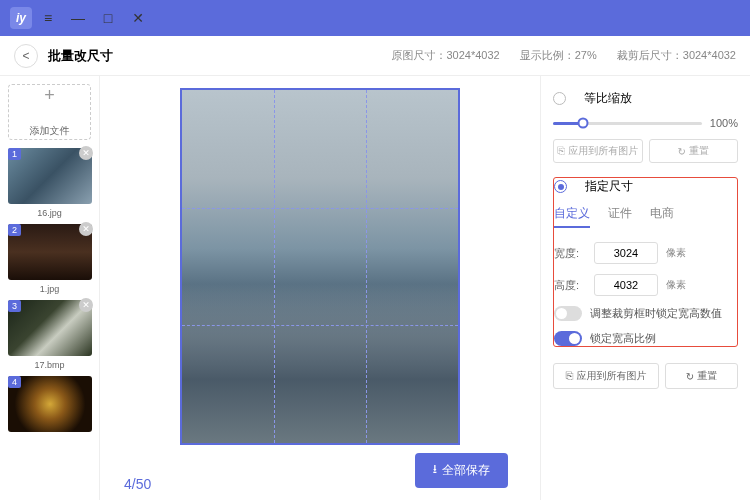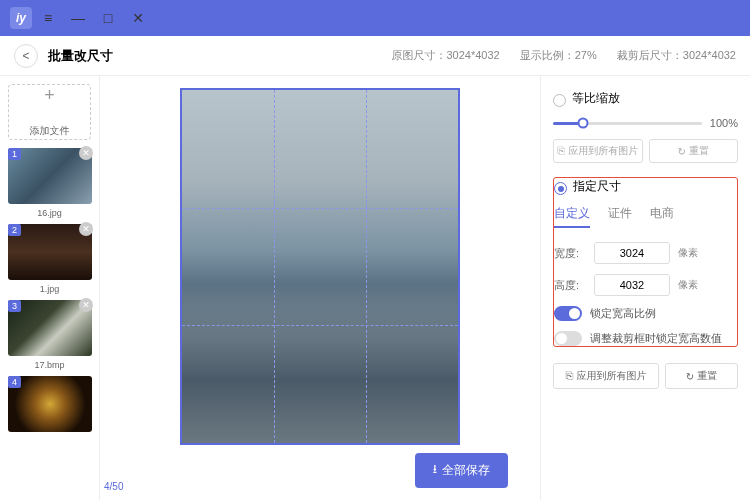--- a/index.html
+++ b/index.html
@@ -31,40 +31,40 @@
 .grid-h1, .grid-h2 { position: absolute; left: 0; right: 0; height: 0; border-top: 1px dashed #8a96e8; }
 .grid-h1 { top: 33.3%; } .grid-h2 { top: 66.6%; }
 .corner { position: absolute; width: 14px; height: 14px; border: 2px solid #5b6bdb; }
 .corner.tl { top: -2px; left: -2px; border-right: none; border-bottom: none; }
 .corner.tr { top: -2px; right: -2px; border-left: none; border-bottom: none; }
 .corner.bl { bottom: -2px; left: -2px; border-right: none; border-top: none; }
 .corner.br { bottom: -2px; right: -2px; border-left: none; border-top: none; }
 .preview { width: 100%; height: 100%; background: linear-gradient(180deg, #b8c4cc 0%, #a8b4bc 25%, #7c94a4 45%, #5a7284 55%, #8a9aa4 70%, #9aa8b0 85%, #b0bcc4 100%); position: relative; overflow: hidden; }
 .preview::after { content:''; position:absolute; left:0; right:0; bottom:0; height:45%; background: linear-gradient(0deg, #6a7880 0%, #4a5a68 40%, transparent 100%); }
 .save-btn { margin-top: 8px; margin-left: auto; margin-right: 20px; background: #5b6bdb; color: #fff; border: none; border-radius: 4px; padding: 7px 18px; font-size: 12px; cursor: pointer; display: flex; align-items: center; gap: 5px; }
-.counter { position: absolute; bottom: 8px; left: 4px; font-size: 10px; color: #5b6bdb; }
+.counter { position: absolute; bottom: 8px; left: 24px; font-size: 14px; color: #5b6bdb; }
 .right-panel { width: 210px; border-left: 1px solid #eee; padding: 14px 12px; font-size: 12px; }
-.radio-row { display: flex; align-items: flex-end; gap: 6px; margin-bottom: 10px; }
+.radio-row { display: flex; align-items: center; gap: 18px; margin-bottom: 10px; }
 .radio { width: 13px; height: 13px; border: 1.5px solid #bbb; border-radius: 50%; }
 .radio.active { border-color: #5b6bdb; display: flex; align-items: center; justify-content: center; }
 .radio.active::after { content:''; width: 6px; height: 6px; background: #5b6bdb; border-radius: 50%; }
 .slider-row { display: flex; align-items: center; gap: 8px; margin-bottom: 10px; }
 .slider-track { flex: 1; height: 3px; background: #ddd; border-radius: 2px; position: relative; }
 .slider-fill { position: absolute; left: 0; width: 20%; height: 100%; background: #5b6bdb; border-radius: 2px; }
 .slider-thumb { position: absolute; left: 20%; top: 50%; transform: translate(-50%,-50%); width: 11px; height: 11px; border: 2px solid #5b6bdb; background: #fff; border-radius: 50%; }
 .slider-val { font-size: 11px; color: #666; }
 .small-btns { display: flex; gap: 6px; margin-bottom: 14px; }
 .small-btn { flex: 1; border: 1px solid #ddd; border-radius: 3px; padding: 4px 0; font-size: 10px; color: #aaa; text-align: center; cursor: pointer; display:flex; align-items:center; justify-content:center; gap:3px; }
 .red-box { border: 1.5px solid #e74c3c; border-radius: 3px; padding: 0; }
 .tabs { display: flex; gap: 18px; margin: 8px 0 14px; font-size: 12px; }
 .tab { color: #888; cursor: pointer; padding-bottom: 4px; }
 .tab.active { color: #5b6bdb; border-bottom: 2px solid #5b6bdb; }
 .field-row { display: flex; align-items: center; gap: 8px; margin-bottom: 10px; font-size: 11px; }
 .field-row label { color: #666; width: 32px; }
-.field-row input { width: 76px; border: 1px solid #ddd; border-radius: 3px; padding: 4px 6px; font-size: 11px; text-align: center; }
+.field-row input { width: 64px; border: 1px solid #ddd; border-radius: 3px; padding: 4px 6px; font-size: 11px; text-align: center; }
 .unit { color: #888; font-size: 10px; }
 .toggle-row { display: flex; align-items: center; gap: 8px; margin-top: 10px; font-size: 11px; color: #555; }
 .toggle { width: 28px; height: 15px; border-radius: 8px; position: relative; cursor: pointer; }
 .toggle.on { background: #5b6bdb; }
 .toggle.off { background: #ddd; }
 .toggle::after { content:''; position: absolute; width: 11px; height: 11px; background: #fff; border-radius: 50%; top: 2px; }
 .toggle.on::after { right: 2px; }
 .toggle.off::after { left: 2px; }
 .bottom-btns { display: flex; gap: 6px; margin-top: 16px; }
 .bottom-btn { border: 1px solid #ddd; border-radius: 3px; padding: 5px 8px; font-size: 10px; color: #666; cursor: pointer; display:flex; align-items:center; gap:3px; }
@@ -184,26 +184,26 @@
         <label>宽度:</label>
         <input value="3024" style="">
         <span class="unit">像素</span>
       </div>
       <div class="field-row">
         <label>高度:</label>
         <input value="4032" style="">
         <span class="unit">像素</span>
       </div>
       <div class="toggle-row">
+        <div class="toggle off"></div>
+        <span>调整裁剪框时锁定宽高数值</span>
+      </div>
+      <div class="toggle-row">
         <div class="toggle on"></div>
         <span>锁定宽高比例</span>
-      </div>
-      <div class="toggle-row">
-        <div class="toggle off"></div>
-        <span>调整裁剪框时锁定宽高数值</span>
       </div>
     </div>
 
     <div class="bottom-btns">
       <div class="bottom-btn">
           <span>⎘</span>
           <span>应用到所有图片</span>
         </div>
       <div class="bottom-btn">
           <span>↻</span>

